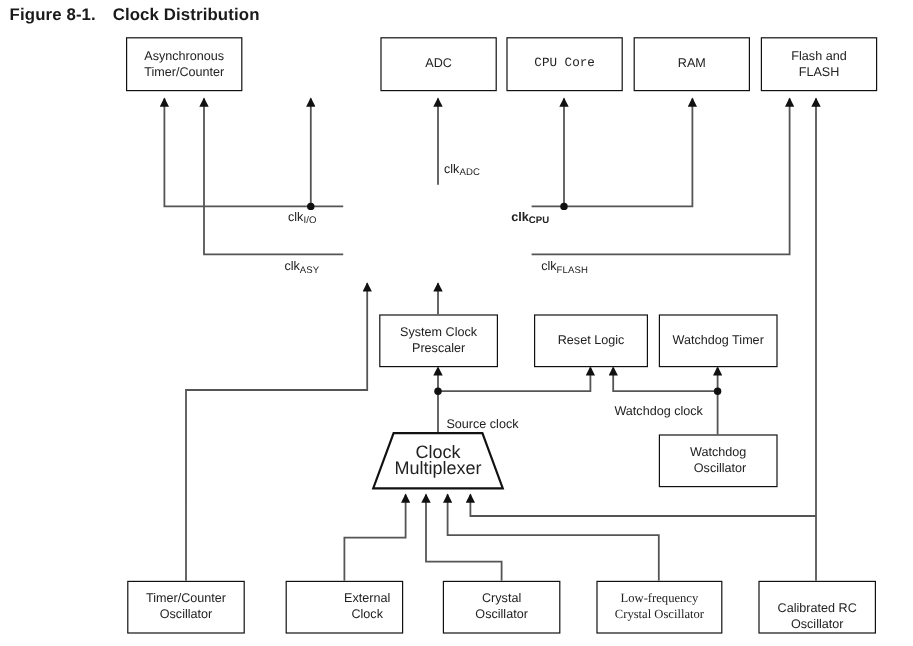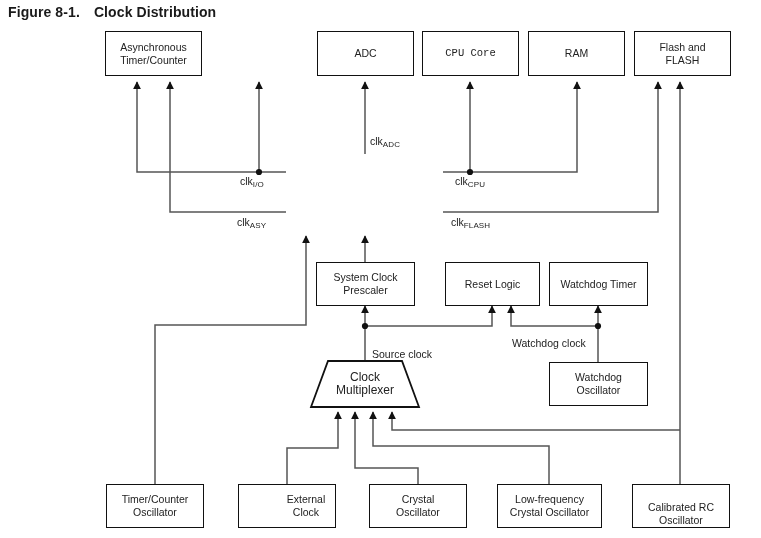--- a/index.html
+++ b/index.html
@@ -16,21 +16,21 @@
 
   .node{position:absolute;box-sizing:border-box;background:#fff;
         border:1.6px solid #111;display:flex;align-items:center;justify-content:center;
         text-align:center;font-size:10.5px;line-height:13px;color:#222;}
   .node span{display:block;padding:0 3px;}
 
   .mux{position:absolute;width:110px;height:48px;}
   .mux svg{position:absolute;left:0;top:0;overflow:visible;}
   .mux .lbl{position:absolute;left:0;top:0;width:110px;height:48px;display:flex;
             flex-direction:column;align-items:center;justify-content:center;
-            font-size:12px;line-height:13px;color:#222;}
+            font-size:15px;line-height:13px;color:#222;}
 
   .wlabel{position:absolute;font-size:10.5px;color:#222;white-space:nowrap;}
   .clk{position:absolute;font-size:10.5px;color:#222;white-space:nowrap;}
   .clk sub{font-size:8px;vertical-align:-0.28em;letter-spacing:.1px;}
 </style>
 </head>
 <body>
 
 <div id="fig-title">
   <span class="num">Figure 8-1.</span><span class="cap">Clock Distribution</span>
@@ -121,21 +121,21 @@
     <span>
       <span>System Clock</span>
       <span>Prescaler</span>
     </span>
   </div>
 
   <div class="node" style="left:549px;top:262px;width:99px;height:44px;">
     <span>Watchdog Timer</span>
   </div>
 
-  <div class="node" style="left:549px;top:362px;width:99px;height:44px;">
+  <div class="node" style="left:549px;top:362px;width:99px;height:44px;text-align:right;">
     <span>
       <span>Watchdog</span>
       <span>Oscillator</span>
     </span>
   </div>
 
   <div class="mux" style="left:310px;top:360px;">
     <svg width="110" height="48" viewBox="0 0 110 48">
       <polygon points="18,1 92,1 109,47 1,47" fill="#ffffff" stroke="#111" stroke-width="1.8"></polygon>
     </svg>
@@ -156,21 +156,21 @@
     <span>External Clock</span>
   </div>
 
   <div class="node" style="left:369px;top:484px;width:98px;height:44px;">
     <span>
       <span>Crystal</span>
       <span>Oscillator</span>
     </span>
   </div>
 
-  <div class="node" style="left:497px;top:484px;width:105px;height:44px;">
+  <div class="node" style="left:497px;top:484px;width:105px;height:44px;font-family:Liberation Serif, serif;">
     <span>
       <span>Low-frequency</span>
       <span>Crystal Oscillator</span>
     </span>
   </div>
 
   <div class="node" style="left:632px;top:484px;width:98px;height:44px;align-items:flex-end;">
     <span>
       <span>Calibrated RC</span>
       <span>Oscillator</span>
@@ -178,21 +178,21 @@
   </div>
 
   <div class="clk" style="left:370px;top:135px;">
     <span>clk</span><sub>ADC</sub>
   </div>
 
   <div class="clk" style="left:240px;top:175px;">
     <span>clk</span><sub>I/O</sub>
   </div>
 
-  <div class="clk" style="left:455px;top:175px;">
+  <div class="clk" style="left:426px;top:175px;font-weight:bold;">
     <span>clk</span><sub>CPU</sub>
   </div>
 
   <div class="clk" style="left:237px;top:216px;">
     <span>clk</span><sub>ASY</sub>
   </div>
 
   <div class="clk" style="left:451px;top:216px;">
     <span>clk</span><sub>FLASH</sub>
   </div>

